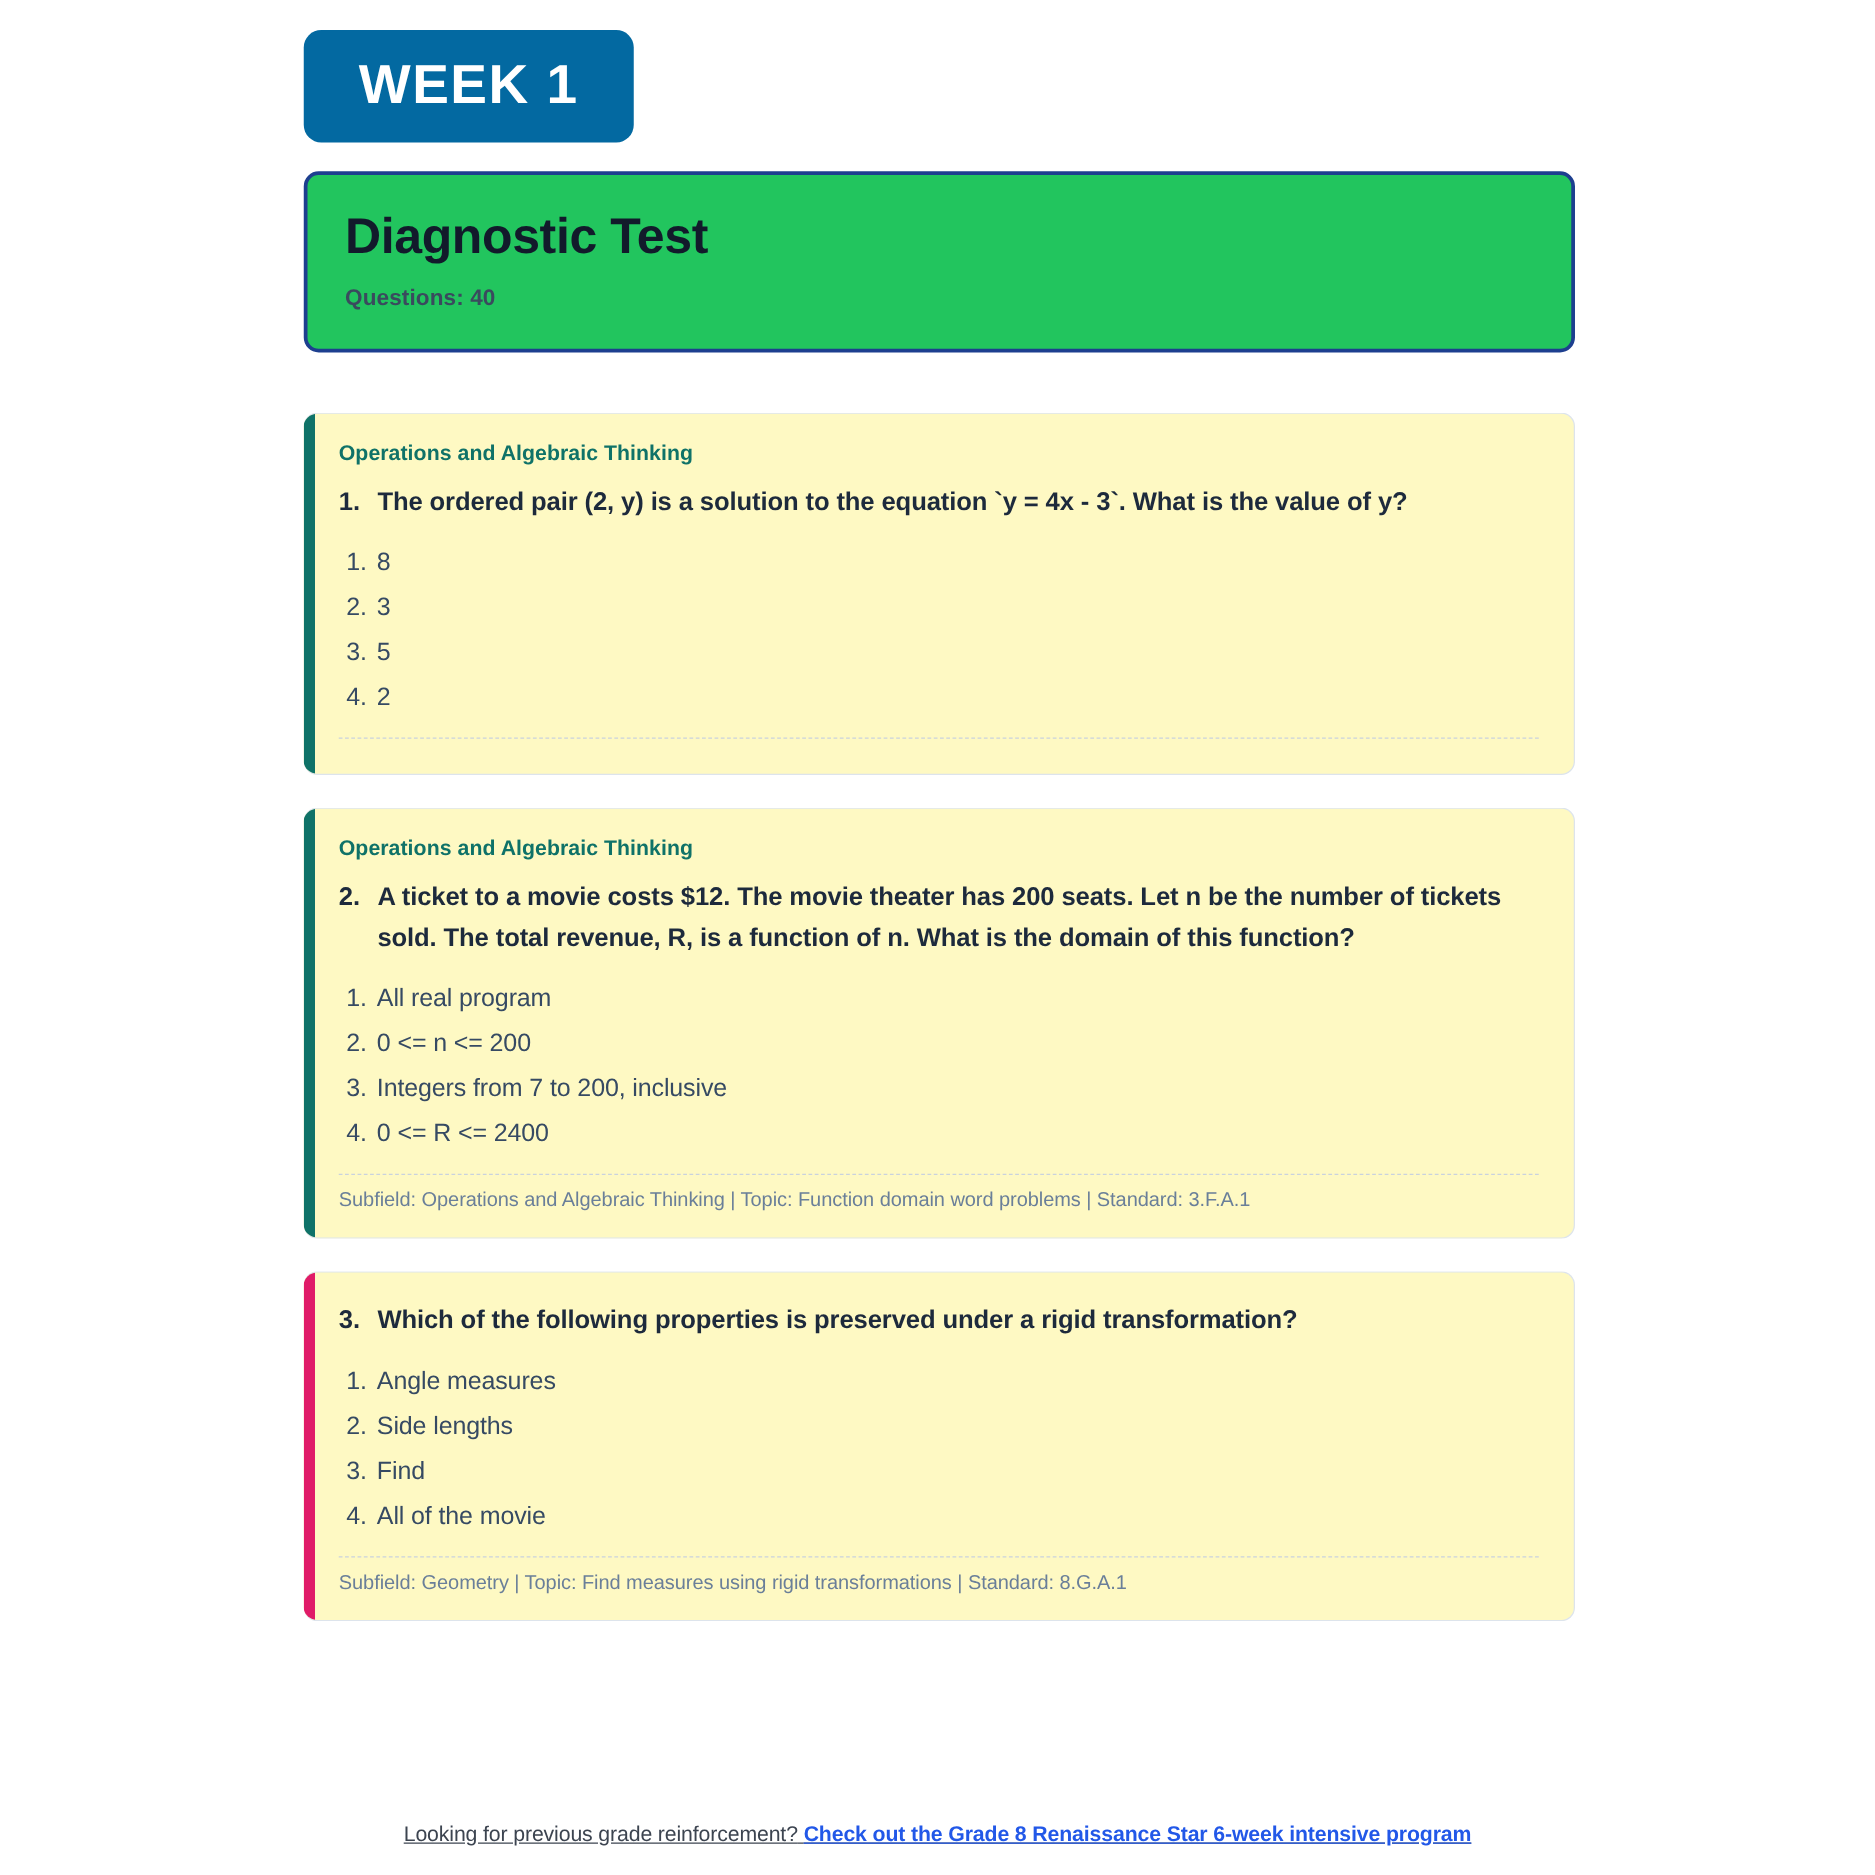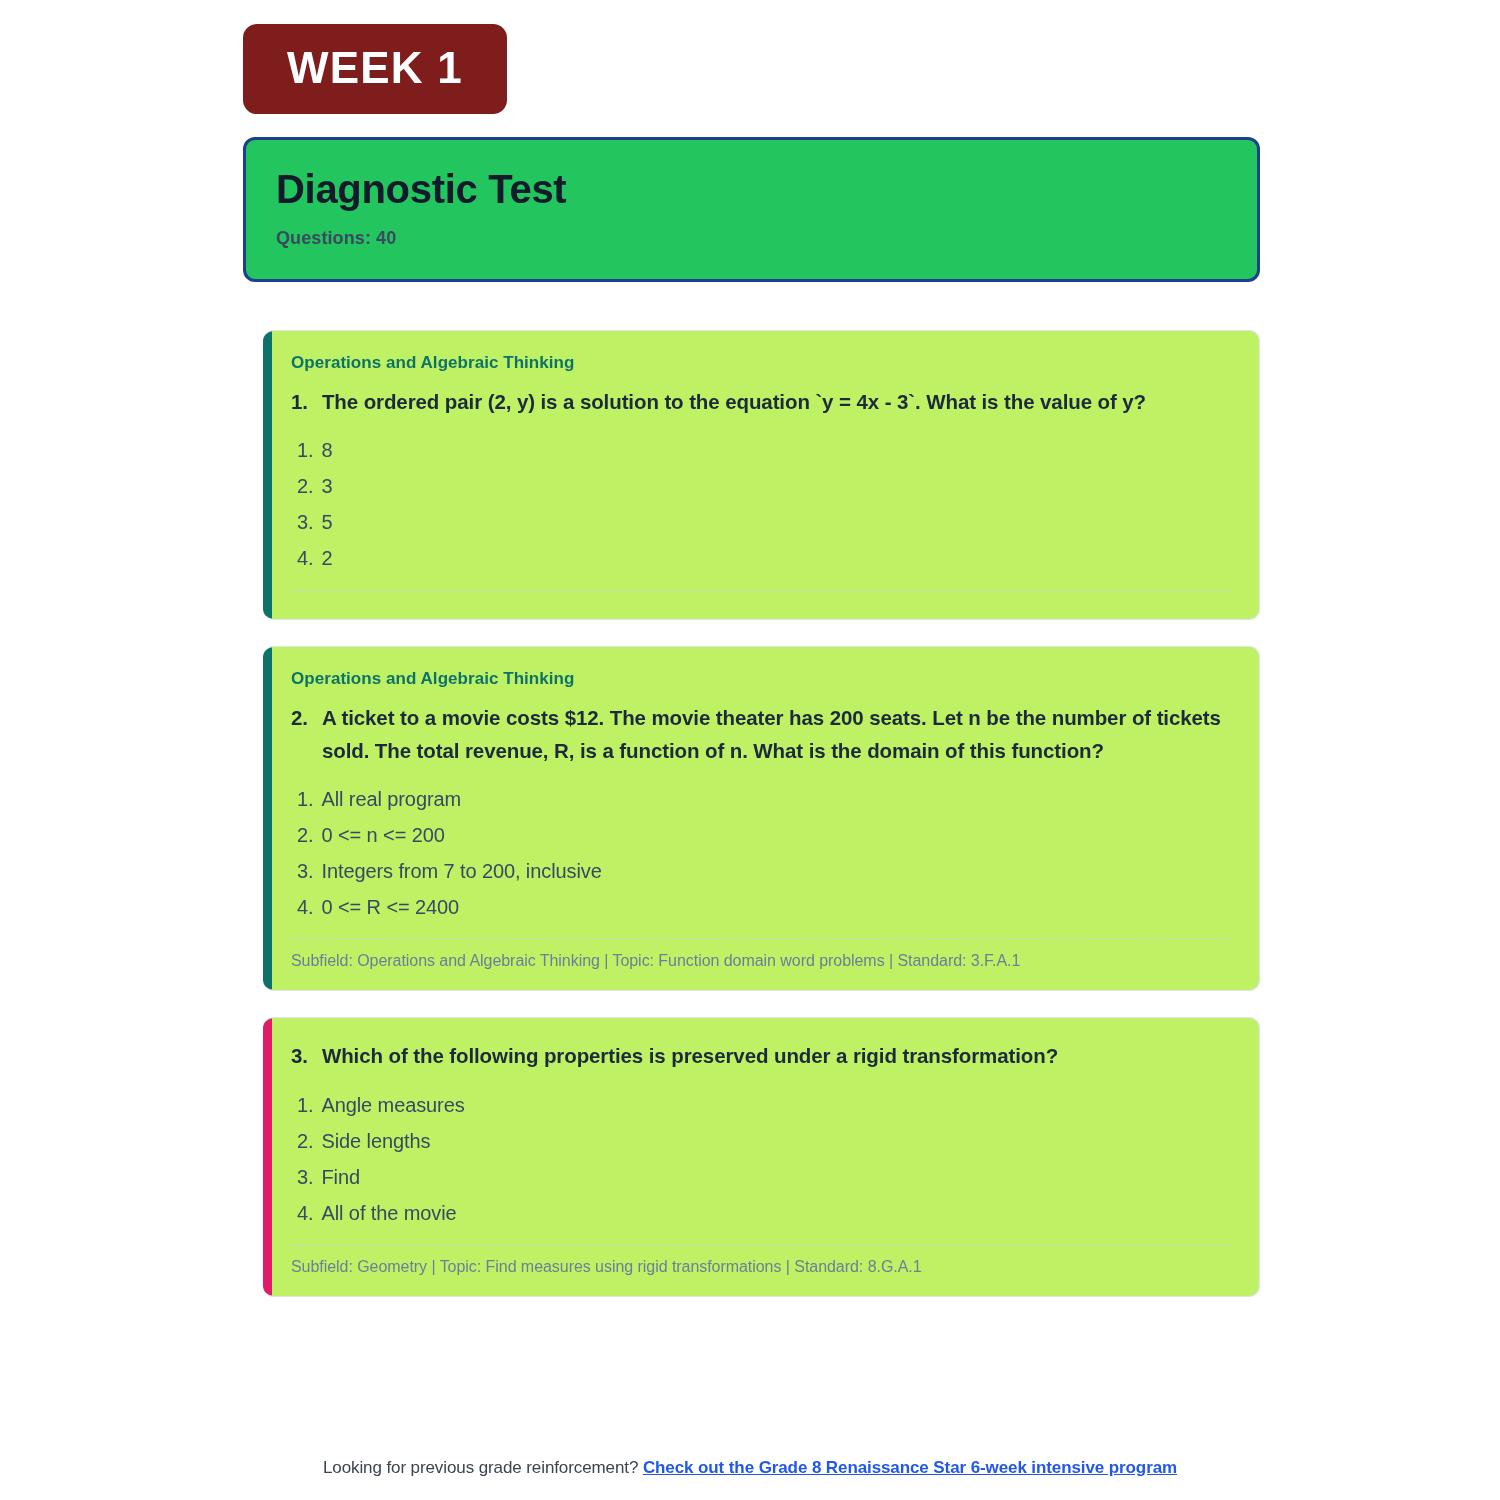--- a/index.html
+++ b/index.html
@@ -22,21 +22,21 @@
   }
 
   .content {
     padding: 24px 240px 0 243px;
     flex: 1 1 auto;
   }
 
   
   .week-badge {
     display: inline-block;
-    background: #7f1d1d;
+    background: #0369a1;
     color: #ffffff;
     font-size: 44px;
     font-weight: bold;
     letter-spacing: 1.2px;
     padding: 22px 44px 24px 44px;
     border-radius: 14px;
     line-height: 1;
     margin-bottom: 23px;
   }
 
@@ -59,28 +59,27 @@
   .title-card .subtitle {
     font-size: 18px;
     font-weight: bold;
     color: #3a4a5e;
     letter-spacing: 0.1px;
   }
 
   
   .q-card {
     position: relative;
-    background: #bef264;
+    background: #fef9c3;
     border: 1px solid #dde4ec;
     border-radius: 11px;
     border-left: none;
     margin-bottom: 26px;
     padding: 22px 28px 16px 28px;
     overflow: hidden;
-    margin-left: 20px;
   }
   .q-card::before {
     content: "";
     position: absolute;
     left: 0; top: 0; bottom: 0;
     width: 9px;
     background: var(--accent);
     border-radius: 11px 0 0 11px;
   }
 
@@ -130,20 +129,21 @@
   }
 
   
   .footer {
     flex: 0 0 auto;
     text-align: center;
     padding-bottom: 22px;
     font-size: 17px;
     color: #3c4450;
     letter-spacing: -0.1px;
+    text-decoration: underline;
   }
   .footer a {
     color: #2258e8;
     font-weight: bold;
     text-decoration: underline;
   }
 </style>
 </head>
 <body>
 

